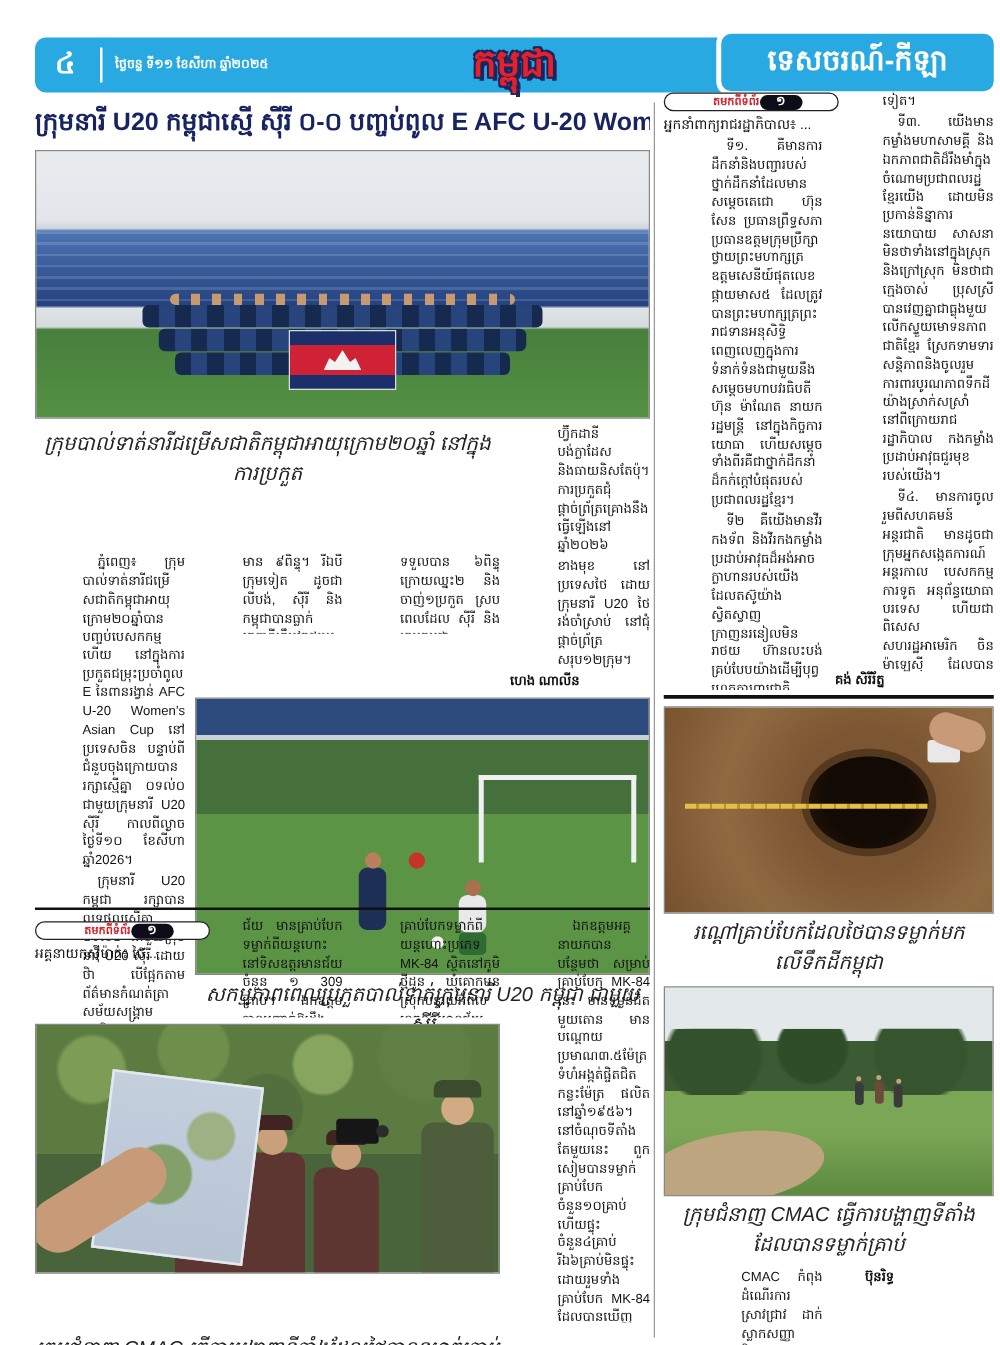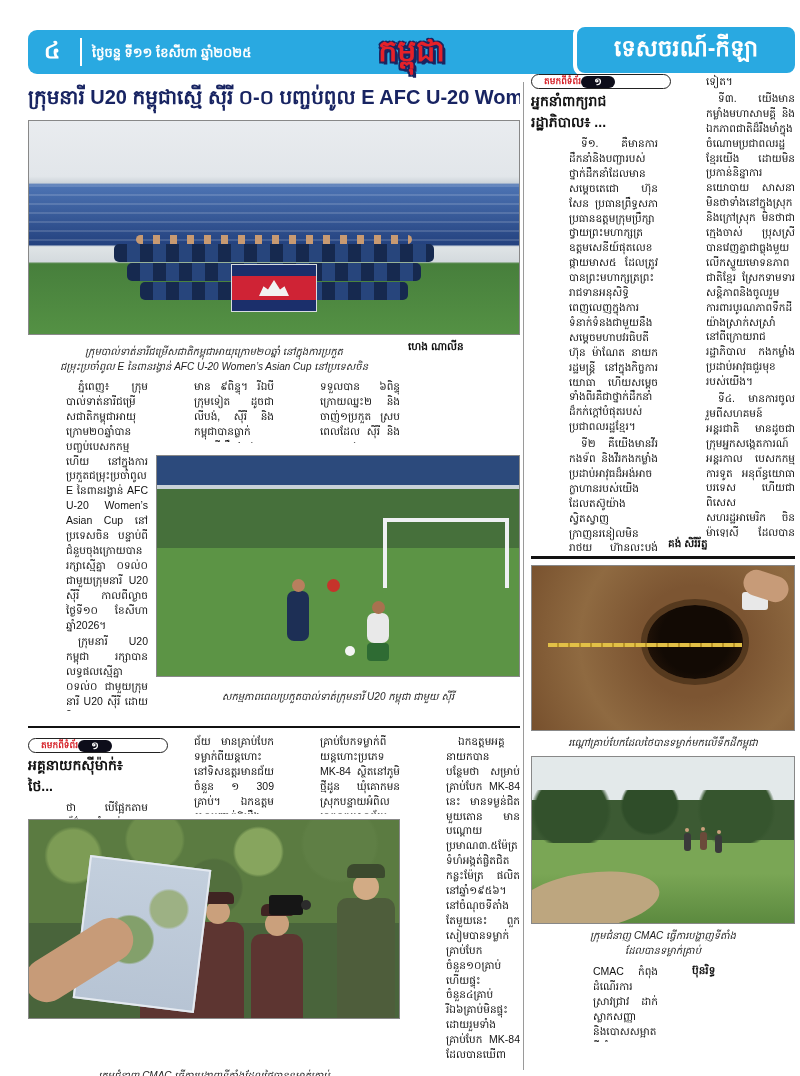--- a/index.html
+++ b/index.html
@@ -3,37 +3,37 @@
 <meta charset="utf-8">
 <style>
   html,body{margin:0;padding:0;background:#ffffff;}
   .page{position:relative;width:800px;height:1076px;background:#fff;overflow:hidden;
         font-family:"Liberation Sans",sans-serif;color:#111;}
   
   .masthead{position:absolute;left:28px;top:30px;width:767px;height:44px;
             background:#29a9e1;border-radius:9px;}
   .pagenum{position:absolute;left:16px;top:6px;color:#fff;font-size:23px;font-weight:bold;}
   .mast-div{position:absolute;left:52px;top:8px;width:2px;height:28px;background:#fff;}
-  .mast-date{position:absolute;left:64px;top:14px;color:#fff;font-size:13px;font-weight:bold;}
+  .mast-date{position:absolute;left:64px;top:14px;color:#fff;font-size:10px;font-weight:bold;}
   .brand{position:absolute;left:0;right:0;top:2px;text-align:center;font-size:30px;font-weight:bold;
          color:#e62129;text-shadow:1.5px 1.5px 0 #1a2560,-1.5px 1.5px 0 #1a2560,1.5px -1.5px 0 #1a2560,-1.5px -1.5px 0 #1a2560,3px 3px 0 #1a2560;}
   .section-badge{position:absolute;right:-4px;top:-7px;width:218px;height:46px;background:#29a9e1;
          border:4px solid #fff;border-radius:12px;display:flex;align-items:center;justify-content:center;
          color:#fff;font-size:23px;font-weight:bold;}
   
   .headline{position:absolute;left:28px;top:84px;width:492px;height:34px;color:#182462;
             font-size:20px;font-weight:bold;white-space:nowrap;overflow:hidden;}
   
   .cell{font-size:10.5px;line-height:1.42;text-align:justify;overflow:hidden;}
   .cell p{margin:0 0 2px 0;text-indent:12px;padding-left:38px;}
   .cell p.noindent{text-indent:0;}
-  .caption{font-style:italic;font-size:10px;color:#222;text-align:center;line-height:1.5;}
+  .caption{font-style:italic;font-size:16px;color:#222;text-align:center;line-height:1.5;}
   .byline{text-align:left;font-size:10.5px;font-weight:bold;padding-right:4px;}
-  .lead{font-weight:bold;font-size:14px;margin:3px 0 2px 0;}
-  .pill{display:inline-flex;align-items:center;justify-content:flex-start;background:#fff;
+  .lead{font-weight:normal;font-size:11px;margin:3px 0 2px 0;}
+  .pill{display:inline-flex;align-items:center;justify-content:center;background:#fff;
         border:1.5px solid #222;border-radius:10px;height:15px;padding:0 2px 0 12px;width:140px;box-sizing:border-box;}
   .pill .lbl{color:#d6232a;font-weight:bold;font-size:9px;}
   .pill .num{background:#0d0d1a;color:#fff;border-radius:8px;min-width:34px;text-align:center;
              font-size:10px;font-weight:bold;line-height:12px;}
   
   .fb-grid{position:absolute;left:28px;top:120px;width:492px;display:grid;
            grid-template-columns:120px 118px 118px 112px;column-gap:8px;row-gap:5px;}
   .photoA{grid-column:1/5;height:215px;}
   .captionA{grid-column:1/4;padding-top:4px;}
   .fb-col4{grid-column:4/5;grid-row:2/4;display:flex;flex-direction:column;}
@@ -157,23 +157,26 @@
       <div class="team-group">
         <div class="heads"></div>
         <div class="trow"></div>
         <div class="trow r2"></div>
         <div class="trow r3"></div>
         <div class="flag"></div>
       </div>
     </div>
     <div class="captionA caption">
       <div>ក្រុមបាល់ទាត់នារីជម្រើសជាតិកម្ពុជាអាយុក្រោម២០ឆ្នាំ នៅក្នុងការប្រកួត</div>
-      <div>ជម្រុះប្រចាំពូល E នៃពានរង្វាន់ AFC U-20 Women’s Asian Cup នៅប្រទេសចិន</div>
     </div>
     <div class="fb-col4">
+      <div class="cell">
+        <p class="noindent">ហ្វ៊ីកដានី បង់ក្លាដែស និងធាយនិសតែប៉ុ។ ការប្រកួតជុំផ្ដាច់ព្រ័ត្រគ្រោងនឹងធ្វើឡើងនៅឆ្នាំ២០២៦</p>
+        <p class="noindent">ខាងមុខ នៅប្រទេសថៃ ដោយក្រុមនារី U20 ថៃ រង់ចាំស្រាប់ នៅជុំផ្ដាច់ព្រ័ត្រ សរុប១២ក្រុម។</p>
+      </div>
       <div class="byline">ហេង ណាលីន</div>
     </div>
     <div class="fb-col1 cell">
       <p>ភ្នំពេញ៖ ក្រុមបាល់ទាត់នារីជម្រើសជាតិកម្ពុជាអាយុក្រោម២០ឆ្នាំបានបញ្ចប់បេសកកម្មហើយ នៅក្នុងការប្រកួតជម្រុះប្រចាំពូល E នៃពានរង្វាន់ AFC U-20 Women’s Asian Cup នៅប្រទេសចិន បន្ទាប់ពីជំនួបចុងក្រោយបានរក្សាស្មើគ្នា ០ទល់០ ជាមួយក្រុមនារី U20 ស៊ីរី កាលពីល្ងាចថ្ងៃទី១០ ខែសីហា ឆ្នាំ2026។</p>
       <p>ក្រុមនារី U20 កម្ពុជា រក្សាបានលទ្ធផលស្មើគ្នា ០ទល់០ ជាមួយក្រុមនារី U20 ស៊ីរី ដោយមិនមានក្រុមណាបំបែកទ្វារបានឡើយ។ នៅក្នុងការប្រកួតសន្សំពិន្ទុក្នុងវគ្គជម្រុះពូល E ដែលប្រទេសចិនទទួលធ្វើម្ចាស់ផ្ទះនេះ គឺមានតែក្រុមនារី U20 ចិន មួយប៉ុណ្ណោះដែលបានឡើងទៅប្រកួតបន្តនៅជុំវគ្គផ្ដាច់ព្រ័ត្រ ក្រោយឆ្លងកាត់ការប្រកួតឈ្នះទាំងបីប្រកួត</p>
     </div>
     <div class="fb-col2 cell">
       <p class="noindent">មាន ៩ពិន្ទុ។ រីឯបីក្រុមទៀត ដូចជា លីបង់, ស៊ីរី និងកម្ពុជាបានធ្លាក់ចេញពីត្រឹមវគ្គជម្រុះនេះ។ ឆ្លងកាត់បីប្រកួតដូចគ្នា គឺក្រុមលីបង់</p>
     </div>
     <div class="fb-col3 cell">

